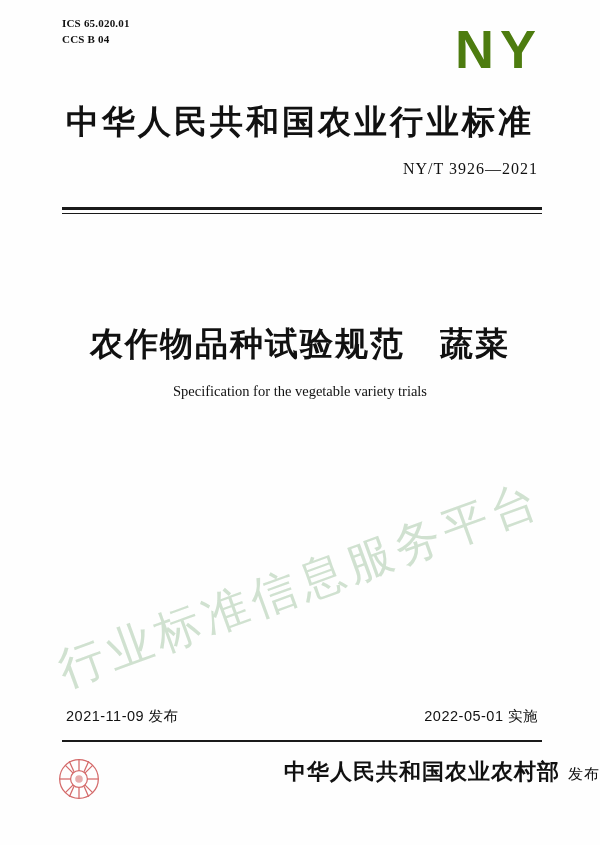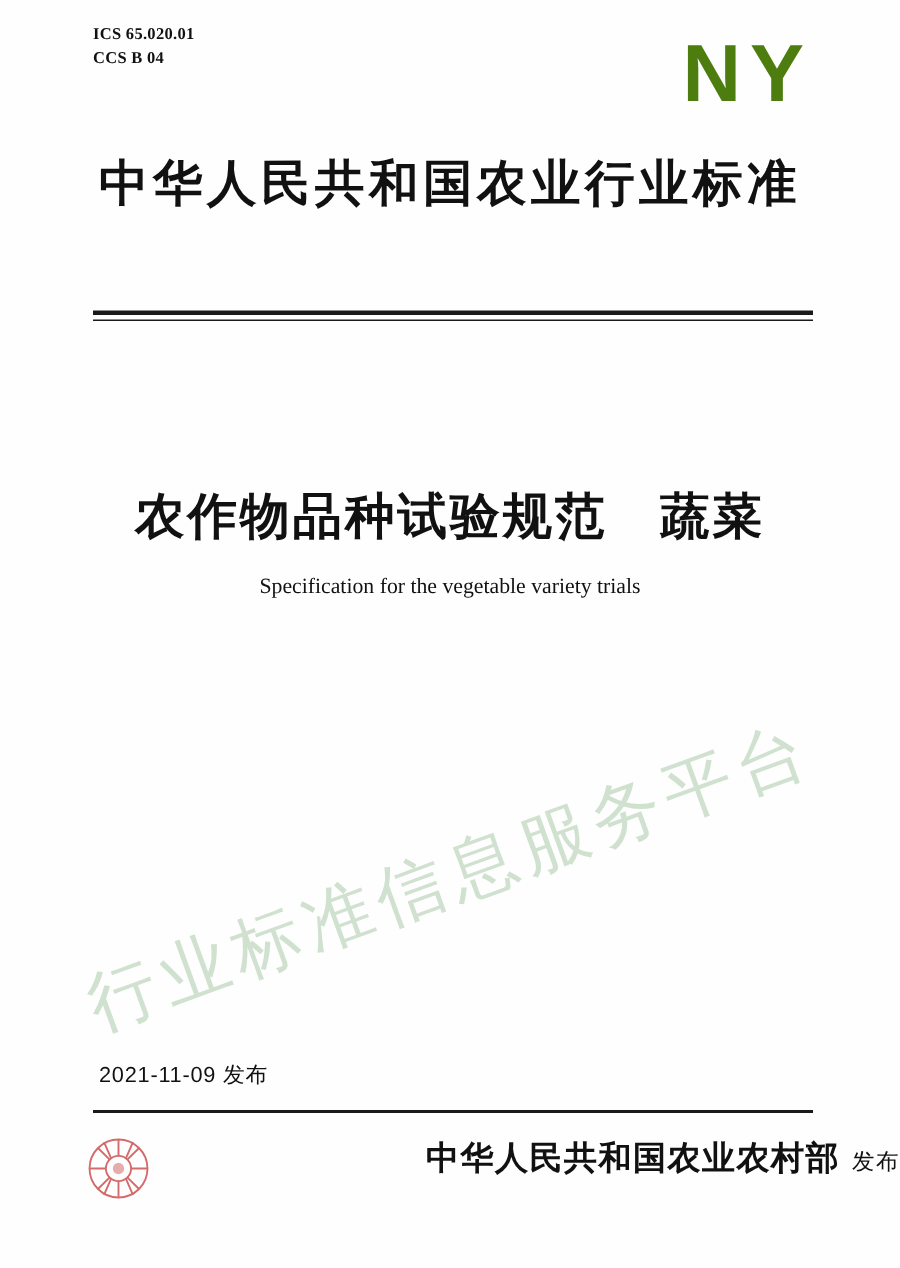--- a/index.html
+++ b/index.html
@@ -197,32 +197,34 @@
 
   <div class="ics-block">
     <div>ICS 65.020.01</div>
     <div>CCS B 04</div>
   </div>
 
   <div class="ny-logo">NY</div>
 
   <div class="std-title">中华人民共和国农业行业标准</div>
 
+  <div class="std-number">NY/T  3926—2021</div>
 
   <div class="rule-top"></div>
   <div class="rule-top-thin"></div>
 
   <div class="doc-title-cn">农作物品种试验规范　蔬菜</div>
   <div class="doc-title-en">Specification for the vegetable variety trials</div>
 
   <div class="watermark">行业标准信息服务平台</div>
 
   <div class="rule-bottom"></div>
 
   <div class="date-issue">2021-11-09 发布</div>
+  <div class="date-impl">2022-05-01 实施</div>
 
   <svg class="emblem" viewBox="0 0 100 100">
     <circle cx="50" cy="50" r="46" fill="none" stroke="#d46a6a" stroke-width="3"></circle>
     <circle cx="50" cy="50" r="20" fill="none" stroke="#d46a6a" stroke-width="3"></circle>
     <g stroke="#d46a6a" stroke-width="3">
       <line x1="50" y1="4" x2="50" y2="30"></line>
       <line x1="50" y1="70" x2="50" y2="96"></line>
       <line x1="4" y1="50" x2="30" y2="50"></line>
       <line x1="70" y1="50" x2="96" y2="50"></line>
       <line x1="17" y1="17" x2="36" y2="36"></line>

